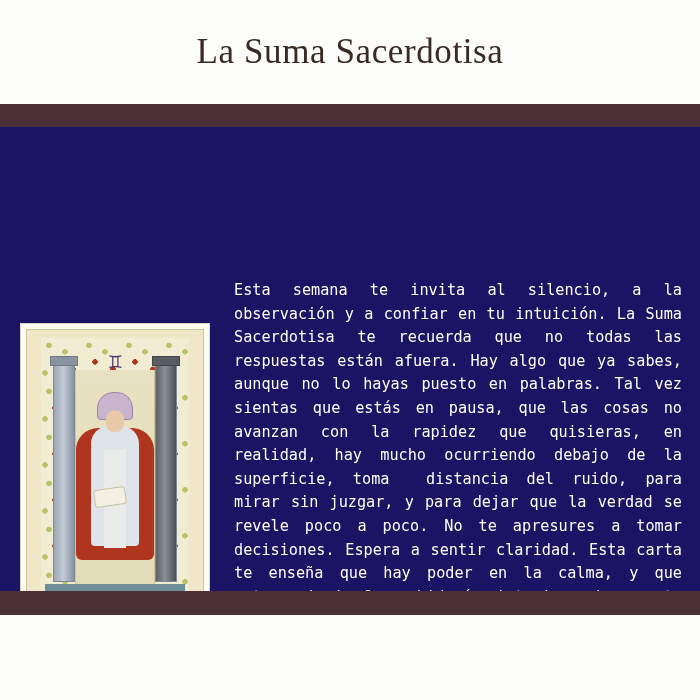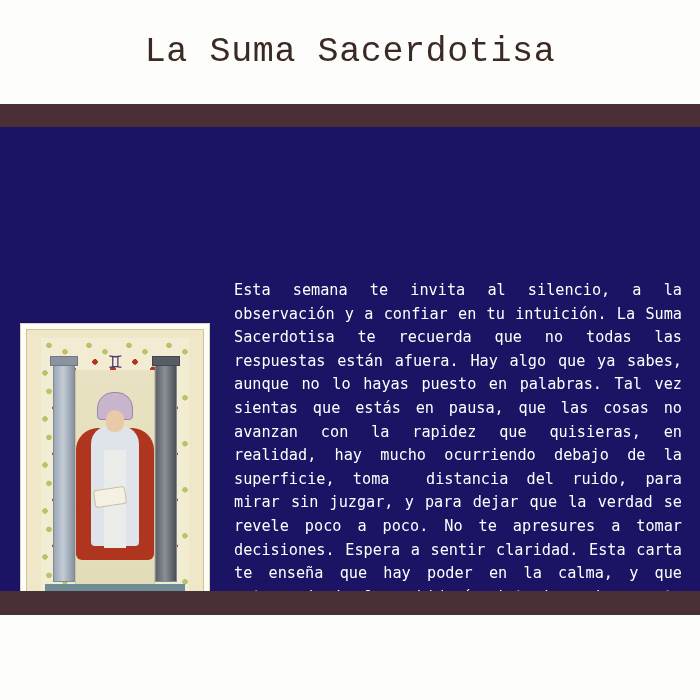--- a/index.html
+++ b/index.html
@@ -25,21 +25,21 @@
     left: 0;
     top: 0;
     width: 700px;
     height: 104px;
     background: #fdfdfb;
     display: flex;
     align-items: center;
     justify-content: center;
   }
   .title {
-    font-family: Liberation Mono, monospace;
+    font-family: Liberation Serif, serif;
     font-size: 35px;
     color: #3b2a24;
     letter-spacing: 0.6px;
     text-align: center;
     white-space: nowrap;
   }
   
   .band-top {
     position: absolute;
     left: 0;

